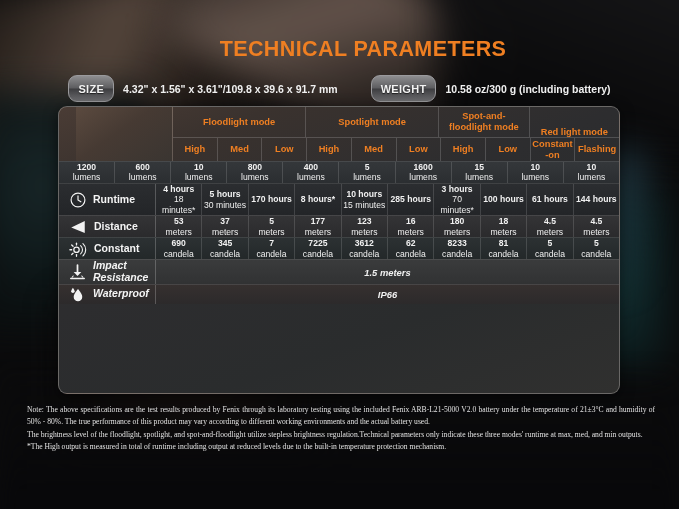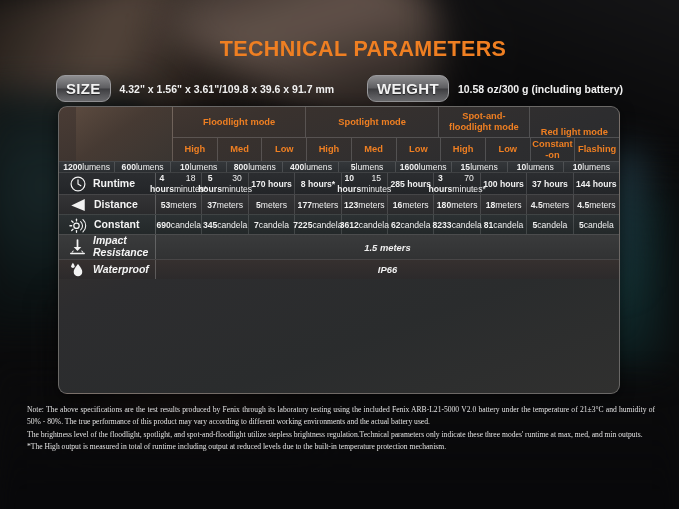--- a/index.html
+++ b/index.html
@@ -47,21 +47,21 @@
 
   .specline {
     position:absolute; top:75px; left:0; width:679px; z-index:3;
     display:flex; justify-content:center; align-items:center; gap:9px;
   }
   .pill {
     display:inline-flex; align-items:center; justify-content:center;
     height:27px; padding:11px 9px; border-radius:9px;
     background:linear-gradient(180deg,#8e8e90 0%,#5d5d60 48%,#3d3d40 52%,#6e6e71 100%);
     border:1px solid #9a9a9d;
-    color:#f2f2f2; font-size:15px; font-weight:bold; letter-spacing:.3px;
+    color:#f2f2f2; font-size:11px; font-weight:bold; letter-spacing:.3px;
     text-shadow:0 1px 1px rgba(0,0,0,.6);
   }
   .spectext { color:#f0f0f0; font-size:10.5px; font-weight:bold; }
   .gap-r { margin-right:24px; }
 
   
   .panel {
     position:absolute; left:58px; top:106px; width:562px; height:288px; z-index:3;
     border-radius:9px;
     border:1px solid rgba(190,185,180,.42);
@@ -115,21 +115,21 @@
     padding-left:9px;
     border-right:1px solid rgba(255,255,255,.22);
     color:#f4f4f4; font-size:10.5px; font-weight:bold; line-height:1.12;
   }
   .rowhead .ico { flex:0 0 19px; height:19px; display:flex; align-items:center; justify-content:center; }
   .rowhead svg { display:block; }
 
   .cells { flex:1; display:flex; }
   .cell {
     flex:1 1 0; min-width:0;
-    display:flex; flex-direction:row; align-items:center; justify-content:center;
+    display:flex; flex-direction:column; align-items:center; justify-content:center;
     text-align:center;
     border-right:1px solid rgba(255,255,255,.14);
     color:#f0f0f0; font-size:8.6px; line-height:1.22; padding:0 1px;
   }
   .cell:last-child { border-right:none; }
   .cell .v { font-weight:bold; }
   .cell .u { font-weight:normal; }
   .cell.single .v { font-weight:bold; }
 
   .cell-full {
@@ -280,21 +280,21 @@
             <span class="v">285 hours</span>
           </div>
           <div class="cell">
             <span class="v">3 hours</span>
             <span class="u">70 minutes*</span>
           </div>
           <div class="cell single">
             <span class="v">100 hours</span>
           </div>
           <div class="cell single">
-            <span class="v">37 hours</span>
+            <span class="v">61 hours</span>
           </div>
           <div class="cell single">
             <span class="v">144 hours</span>
           </div>
         </div>
       </div>
       <div class="row row-c">
         <div class="rowhead">
           <span class="ico">
             <svg width="20" height="18" viewBox="0 0 26 24">

